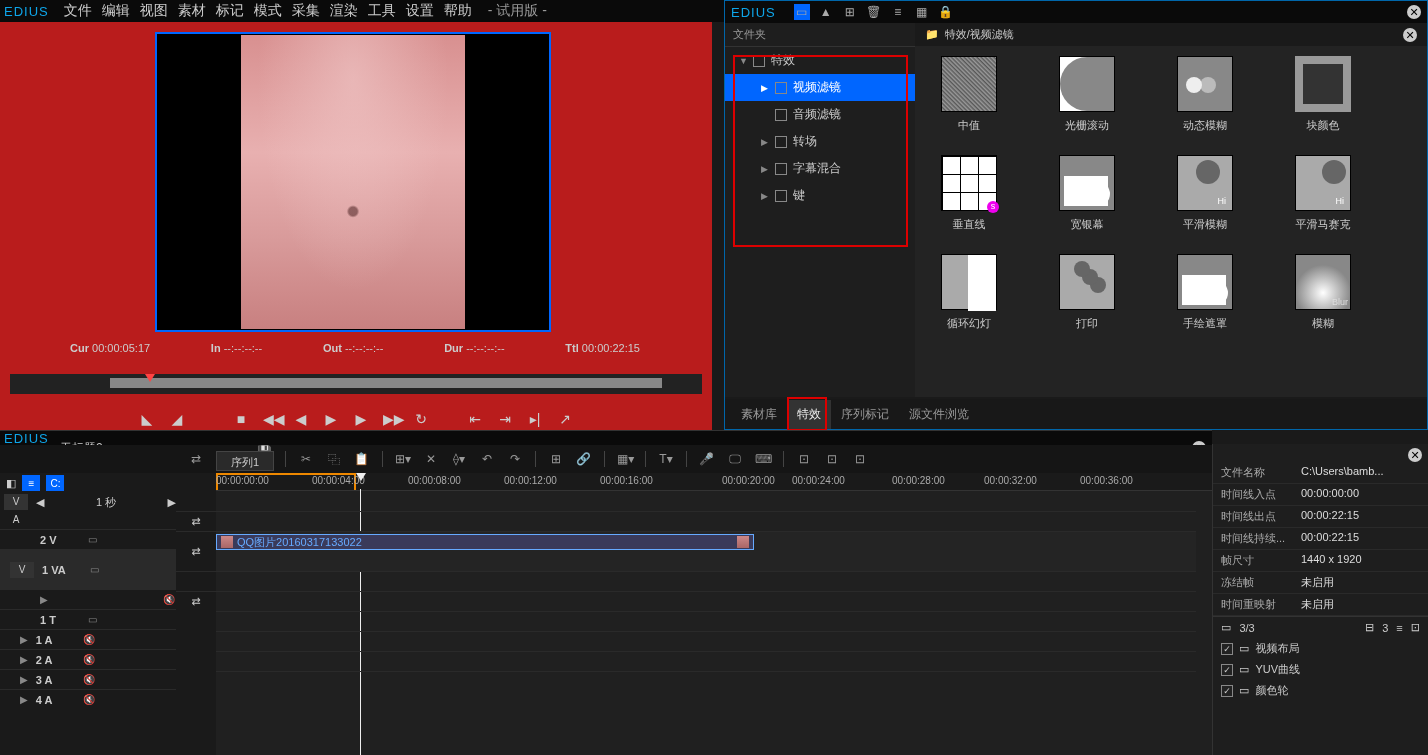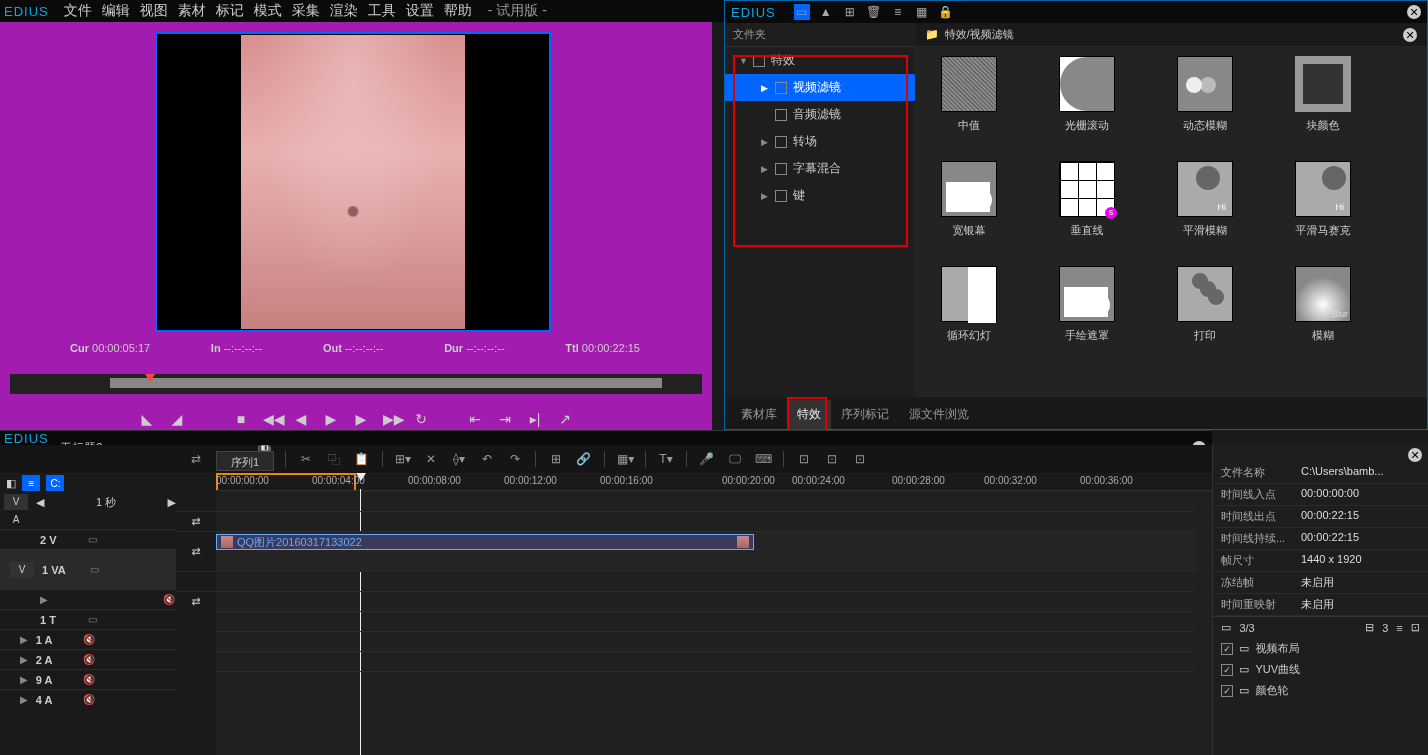--- a/index.html
+++ b/index.html
@@ -7,21 +7,21 @@
 .topbar { display: flex; height: 22px; background: #0a0a0a; align-items: center; padding: 0 4px; }
 .app-name { font-weight: normal; font-size: 13px; letter-spacing: 1px; color: #0ea5e9; margin-right: 10px; }
 .menu-item { padding: 0 5px; color: #ccc; cursor: pointer; font-size: 14px; }
 .trial { margin-left: 6px; color: #999; }
 .flex-spacer { flex: 1; }
 .rec-badge { display: flex; align-items: center; }
 .rec { background: #0066ff; color: #fff; padding: 0 3px; font-size: 10px; margin-left: 2px; }
 .win-icons { display: flex; gap: 6px; margin-left: 10px; color: #ccc; }
 .win-icons span { width: 14px; text-align: center; cursor: pointer; }
 
-.preview-area { position: absolute; left: 0; top: 22px; width: 712px; height: 408px; background: #a21caf; }
+.preview-area { position: absolute; left: 0; top: 22px; width: 712px; height: 408px; background: #b91c1c; }
 .preview-viewport { position: absolute; left: 155px; top: 10px; width: 396px; height: 300px; border: 2px solid #0066ff; background: #000; display: flex; align-items: center; justify-content: center; }
 .preview-img { width: 224px; height: 294px; background: linear-gradient(180deg, #d89090 0%, #e8b0b0 40%, #d89a9a 70%, #c88080 100%); position: relative; }
 .preview-img::before { content:''; position: absolute; inset: 0; background: radial-gradient(circle at 50% 60%, rgba(60,20,20,0.5) 2%, transparent 3%), radial-gradient(ellipse at 50% 15%, rgba(240,200,200,0.6), transparent 60%); }
 .tc-row { position: absolute; left: 70px; top: 320px; width: 570px; display: flex; justify-content: space-between; color: #ccc; font-size: 11px; }
 .tc-row span { white-space: nowrap; }
 .scrub { position: absolute; top: 352px; left: 10px; right: 10px; height: 20px; background: #222; }
 .scrub-track { position: absolute; left: 100px; right: 40px; top: 4px; height: 10px; background: #888; }
 .scrub-head { position: absolute; left: 135px; top: 0; width: 0; height: 0; border-left: 5px solid transparent; border-right: 5px solid transparent; border-top: 8px solid #f44; }
 .transport { position: absolute; top: 382px; left: 0; right: 0; height: 30px; display: flex; align-items: center; justify-content: center; gap: 14px; }
 .transport span { color: #ccc; font-size: 14px; width: 16px; text-align: center; }
@@ -37,21 +37,21 @@
 .tree-title { padding: 4px 8px; color: #999; font-size: 11px; border-bottom: 1px solid #333; }
 .tree-item { padding: 5px 0 5px 24px; display: flex; align-items: center; gap: 6px; font-size: 12px; }
 .tree-item.l1 { padding-left: 14px; }
 .tree-item.l2 { padding-left: 36px; }
 .tree-item.sel { background: #0066ff; color: #fff; }
 .arrow { font-size: 9px; color: #888; width: 8px; }
 .tree-item.sel .arrow { color: #fff; }
 .tree-ico { width: 12px; height: 12px; border: 1px solid #888; display: inline-block; }
 .rp-content { position: absolute; left: 190px; right: 0; top: 22px; bottom: 32px; background: #232323; overflow: hidden; }
 .rp-crumb { padding: 4px 10px; background: #1a1a1a; display: flex; align-items: center; gap: 6px; }
-.fx-grid { padding: 10px 12px; display: flex; flex-wrap: wrap; gap: 28px 34px; }
+.fx-grid { padding: 10px 12px; display: flex; flex-wrap: wrap; gap: 22px 34px; }
 .fx-item { width: 84px; text-align: center; }
 .fx-thumb { width: 56px; height: 56px; margin: 0 auto 6px; background: #888; border: 1px solid #000; position: relative; display:flex; align-items:center; justify-content:center; }
 .fx-label { font-size: 11px; color: #ccc; }
 .noise { background: repeating-linear-gradient(45deg,#666 0,#999 1px,#777 2px,#555 3px); }
 .raster { background: #fff; } .raster::after{content:'';position:absolute;left:0;top:0;width:100%;height:100%;border-radius:50% 0 0 50%;background:#888;}
 .dynblur::after{content:'';position:absolute;left:8px;top:20px;width:16px;height:16px;border-radius:50%;background:#eee;box-shadow:14px 0 #bbb;}
 .blockc{background:#333;border:8px solid #999;}
 .grid3{background:#fff;background-image:linear-gradient(#000 1px,transparent 1px),linear-gradient(90deg,#000 1px,transparent 1px);background-size:18px 18px;}
 .badge-s::after{content:'s';position:absolute;right:-3px;bottom:-3px;width:12px;height:12px;background:#e0e;color:#fff;font-size:9px;border-radius:50%;text-align:center;}
 .wide::before{content:'';position:absolute;left:4px;bottom:4px;width:44px;height:30px;background:#fff;}
@@ -238,46 +238,46 @@
         </div>
       <div class="fx-item">
           <div class="fx-thumb dynblur"></div>
           <div class="fx-label">动态模糊</div>
         </div>
       <div class="fx-item">
           <div class="fx-thumb blockc"></div>
           <div class="fx-label">块颜色</div>
         </div>
       <div class="fx-item">
+          <div class="fx-thumb grid3 badge-s"></div>
+          <div class="fx-label">垂直线</div>
+        </div>
+      <div class="fx-item">
           <div class="fx-thumb wide curve badge-s"></div>
           <div class="fx-label">宽银幕</div>
         </div>
       <div class="fx-item">
-          <div class="fx-thumb grid3 badge-s"></div>
-          <div class="fx-label">垂直线</div>
-        </div>
-      <div class="fx-item">
           <div class="fx-thumb flatblur mosaic"></div>
           <div class="fx-label">平滑模糊</div>
         </div>
       <div class="fx-item">
           <div class="fx-thumb mosaic badge-s"></div>
           <div class="fx-label">平滑马赛克</div>
         </div>
       <div class="fx-item">
           <div class="fx-thumb slide"></div>
           <div class="fx-label">循环幻灯</div>
         </div>
       <div class="fx-item">
+          <div class="fx-thumb stamp badge-s"></div>
+          <div class="fx-label">打印</div>
+        </div>
+      <div class="fx-item">
           <div class="fx-thumb wide curve badge-s"></div>
           <div class="fx-label">手绘遮罩</div>
-        </div>
-      <div class="fx-item">
-          <div class="fx-thumb stamp badge-s"></div>
-          <div class="fx-label">打印</div>
         </div>
       <div class="fx-item">
           <div class="fx-thumb blur"></div>
           <div class="fx-label">模糊</div>
         </div>
     </div>
   </div>
   <div class="rp-tabs">
     <div class="rp-tab">素材库</div>
     <div class="rp-tab active">特效</div>
@@ -367,21 +367,21 @@
           <span class="trk-lbl">1 A</span>
           <span class="trk-ico">🔇</span>
         </div>
       <div class="track-row">
           <span class="trk-ico" style="margin-left:-20px">▶</span>
           <span class="trk-lbl">2 A</span>
           <span class="trk-ico">🔇</span>
         </div>
       <div class="track-row">
           <span class="trk-ico" style="margin-left:-20px">▶</span>
-          <span class="trk-lbl">9 A</span>
+          <span class="trk-lbl">3 A</span>
           <span class="trk-ico">🔇</span>
         </div>
       <div class="track-row">
           <span class="trk-ico" style="margin-left:-20px">▶</span>
           <span class="trk-lbl">4 A</span>
           <span class="trk-ico">🔇</span>
         </div>
     </div>
     <div style="width:40px;background:#1a1a1a;">
       <div style="height:38px"></div>

